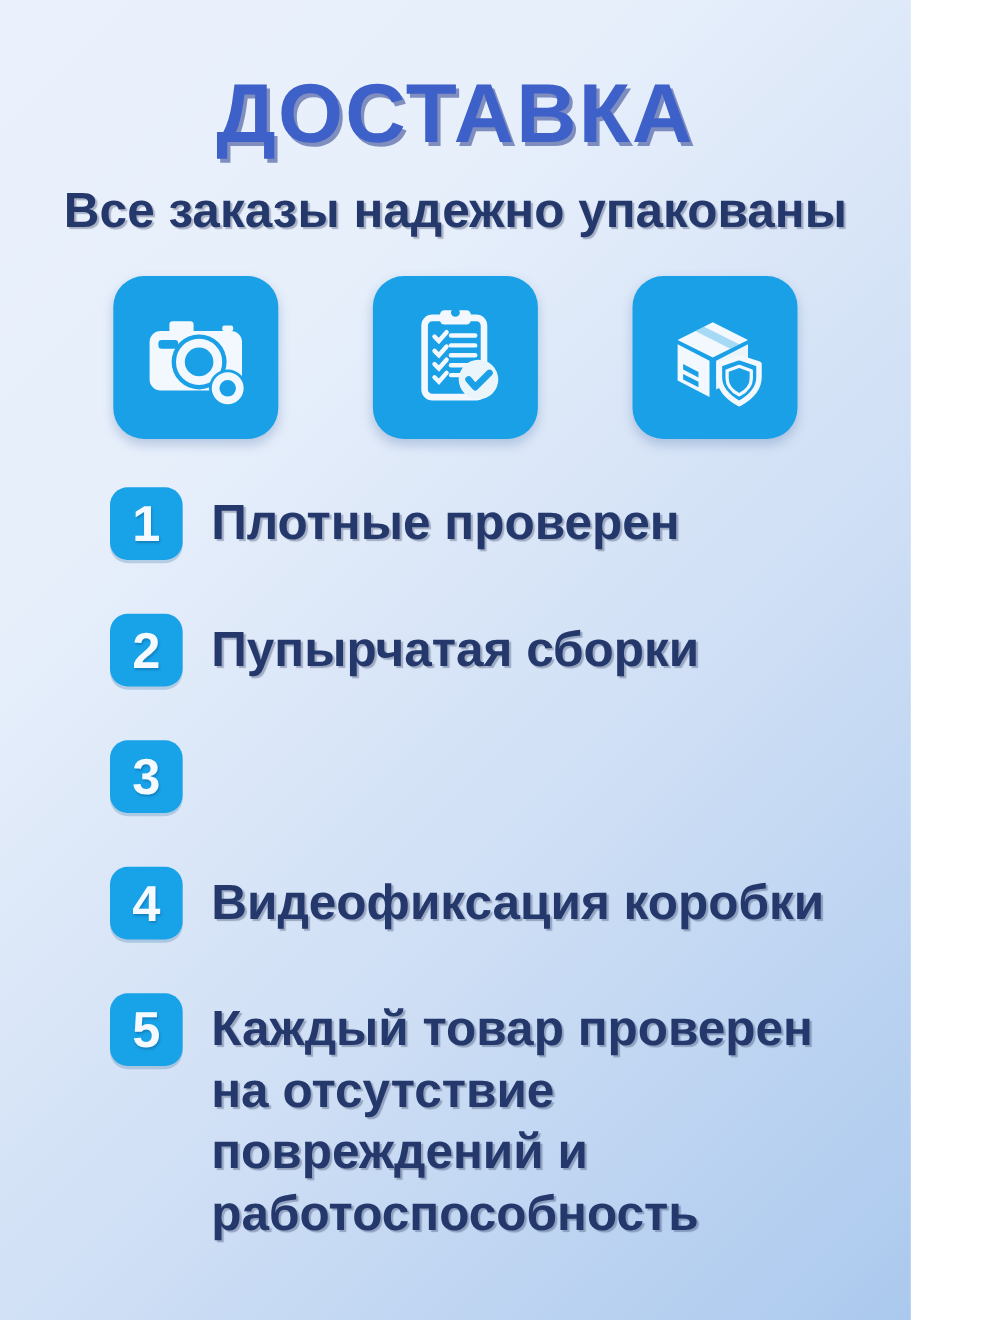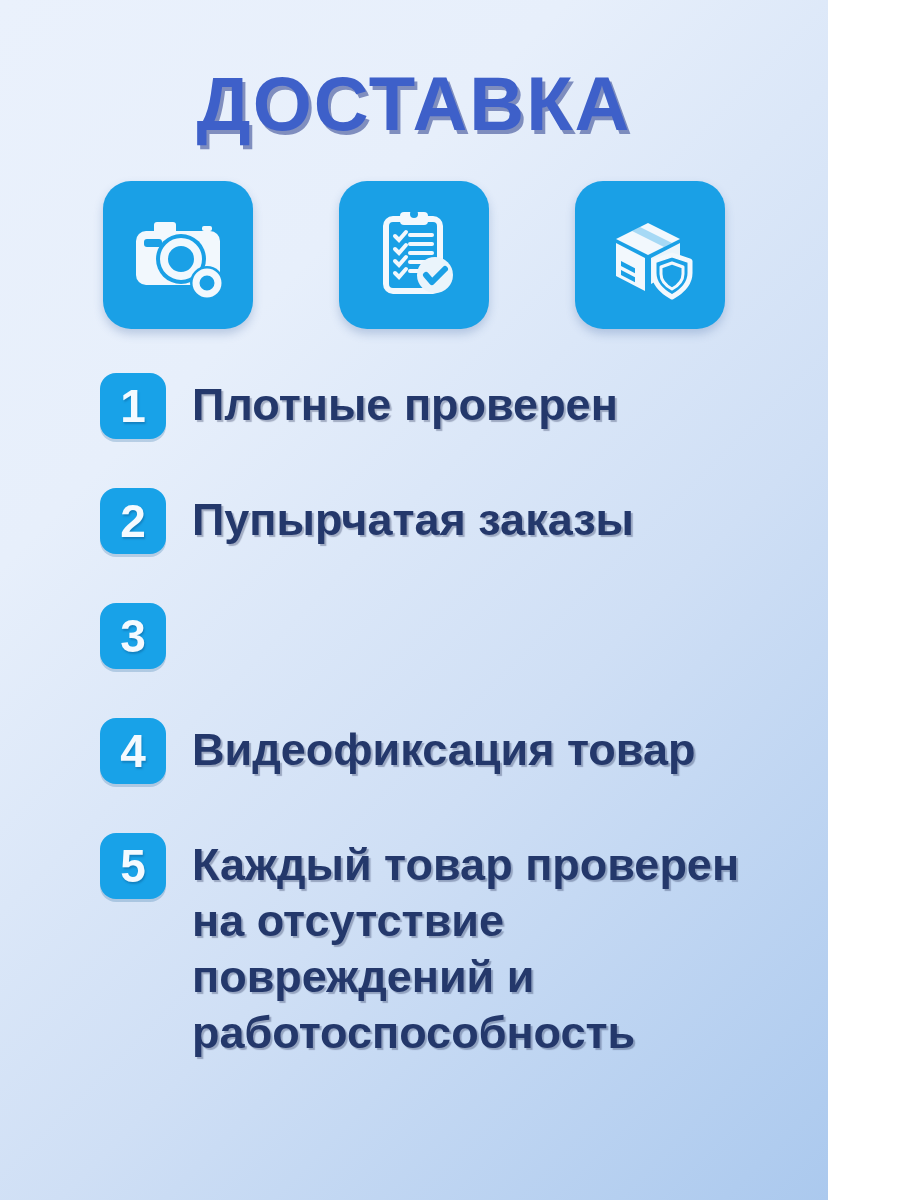--- a/index.html
+++ b/index.html
@@ -73,20 +73,21 @@
     text-shadow:2px 2px 1px rgba(20,30,70,0.30);
     white-space:pre-line;
   }
 </style>
 </head>
 <body>
 
 <div class="page">
 
   <h1 class="title">ДОСТАВКА</h1>
+  <div class="subtitle">Все заказы надежно упакованы</div>
 
   <div class="icon-row">
 
     <div class="tile">
       <span>
         <svg width="104" height="104" viewBox="0 0 104 104">
 
           <rect x="10" y="28" width="84" height="54" rx="10" fill="#f2f8fd"></rect>
           <rect x="28" y="19" width="22" height="12" rx="3" fill="#f2f8fd"></rect>
           <rect x="76" y="23" width="10" height="5" rx="2" fill="#f2f8fd"></rect>
@@ -153,30 +154,30 @@
 
   <div class="list">
 
     <div class="list-item">
       <div class="badge">1</div>
       <div class="item-text">Плотные проверен</div>
     </div>
 
     <div class="list-item">
       <div class="badge">2</div>
-      <div class="item-text">Пупырчатая заказы</div>
+      <div class="item-text">Пупырчатая сборки</div>
     </div>
 
     <div class="list-item">
       <div class="badge">3</div>
     </div>
 
     <div class="list-item">
       <div class="badge">4</div>
-      <div class="item-text">Видеофиксация товар</div>
+      <div class="item-text">Видеофиксация коробки</div>
     </div>
 
     <div class="list-item">
       <div class="badge">5</div>
       <div class="item-text">Каждый товар проверен
 на отсутствие
 повреждений и
 работоспособность</div>
     </div>
 

